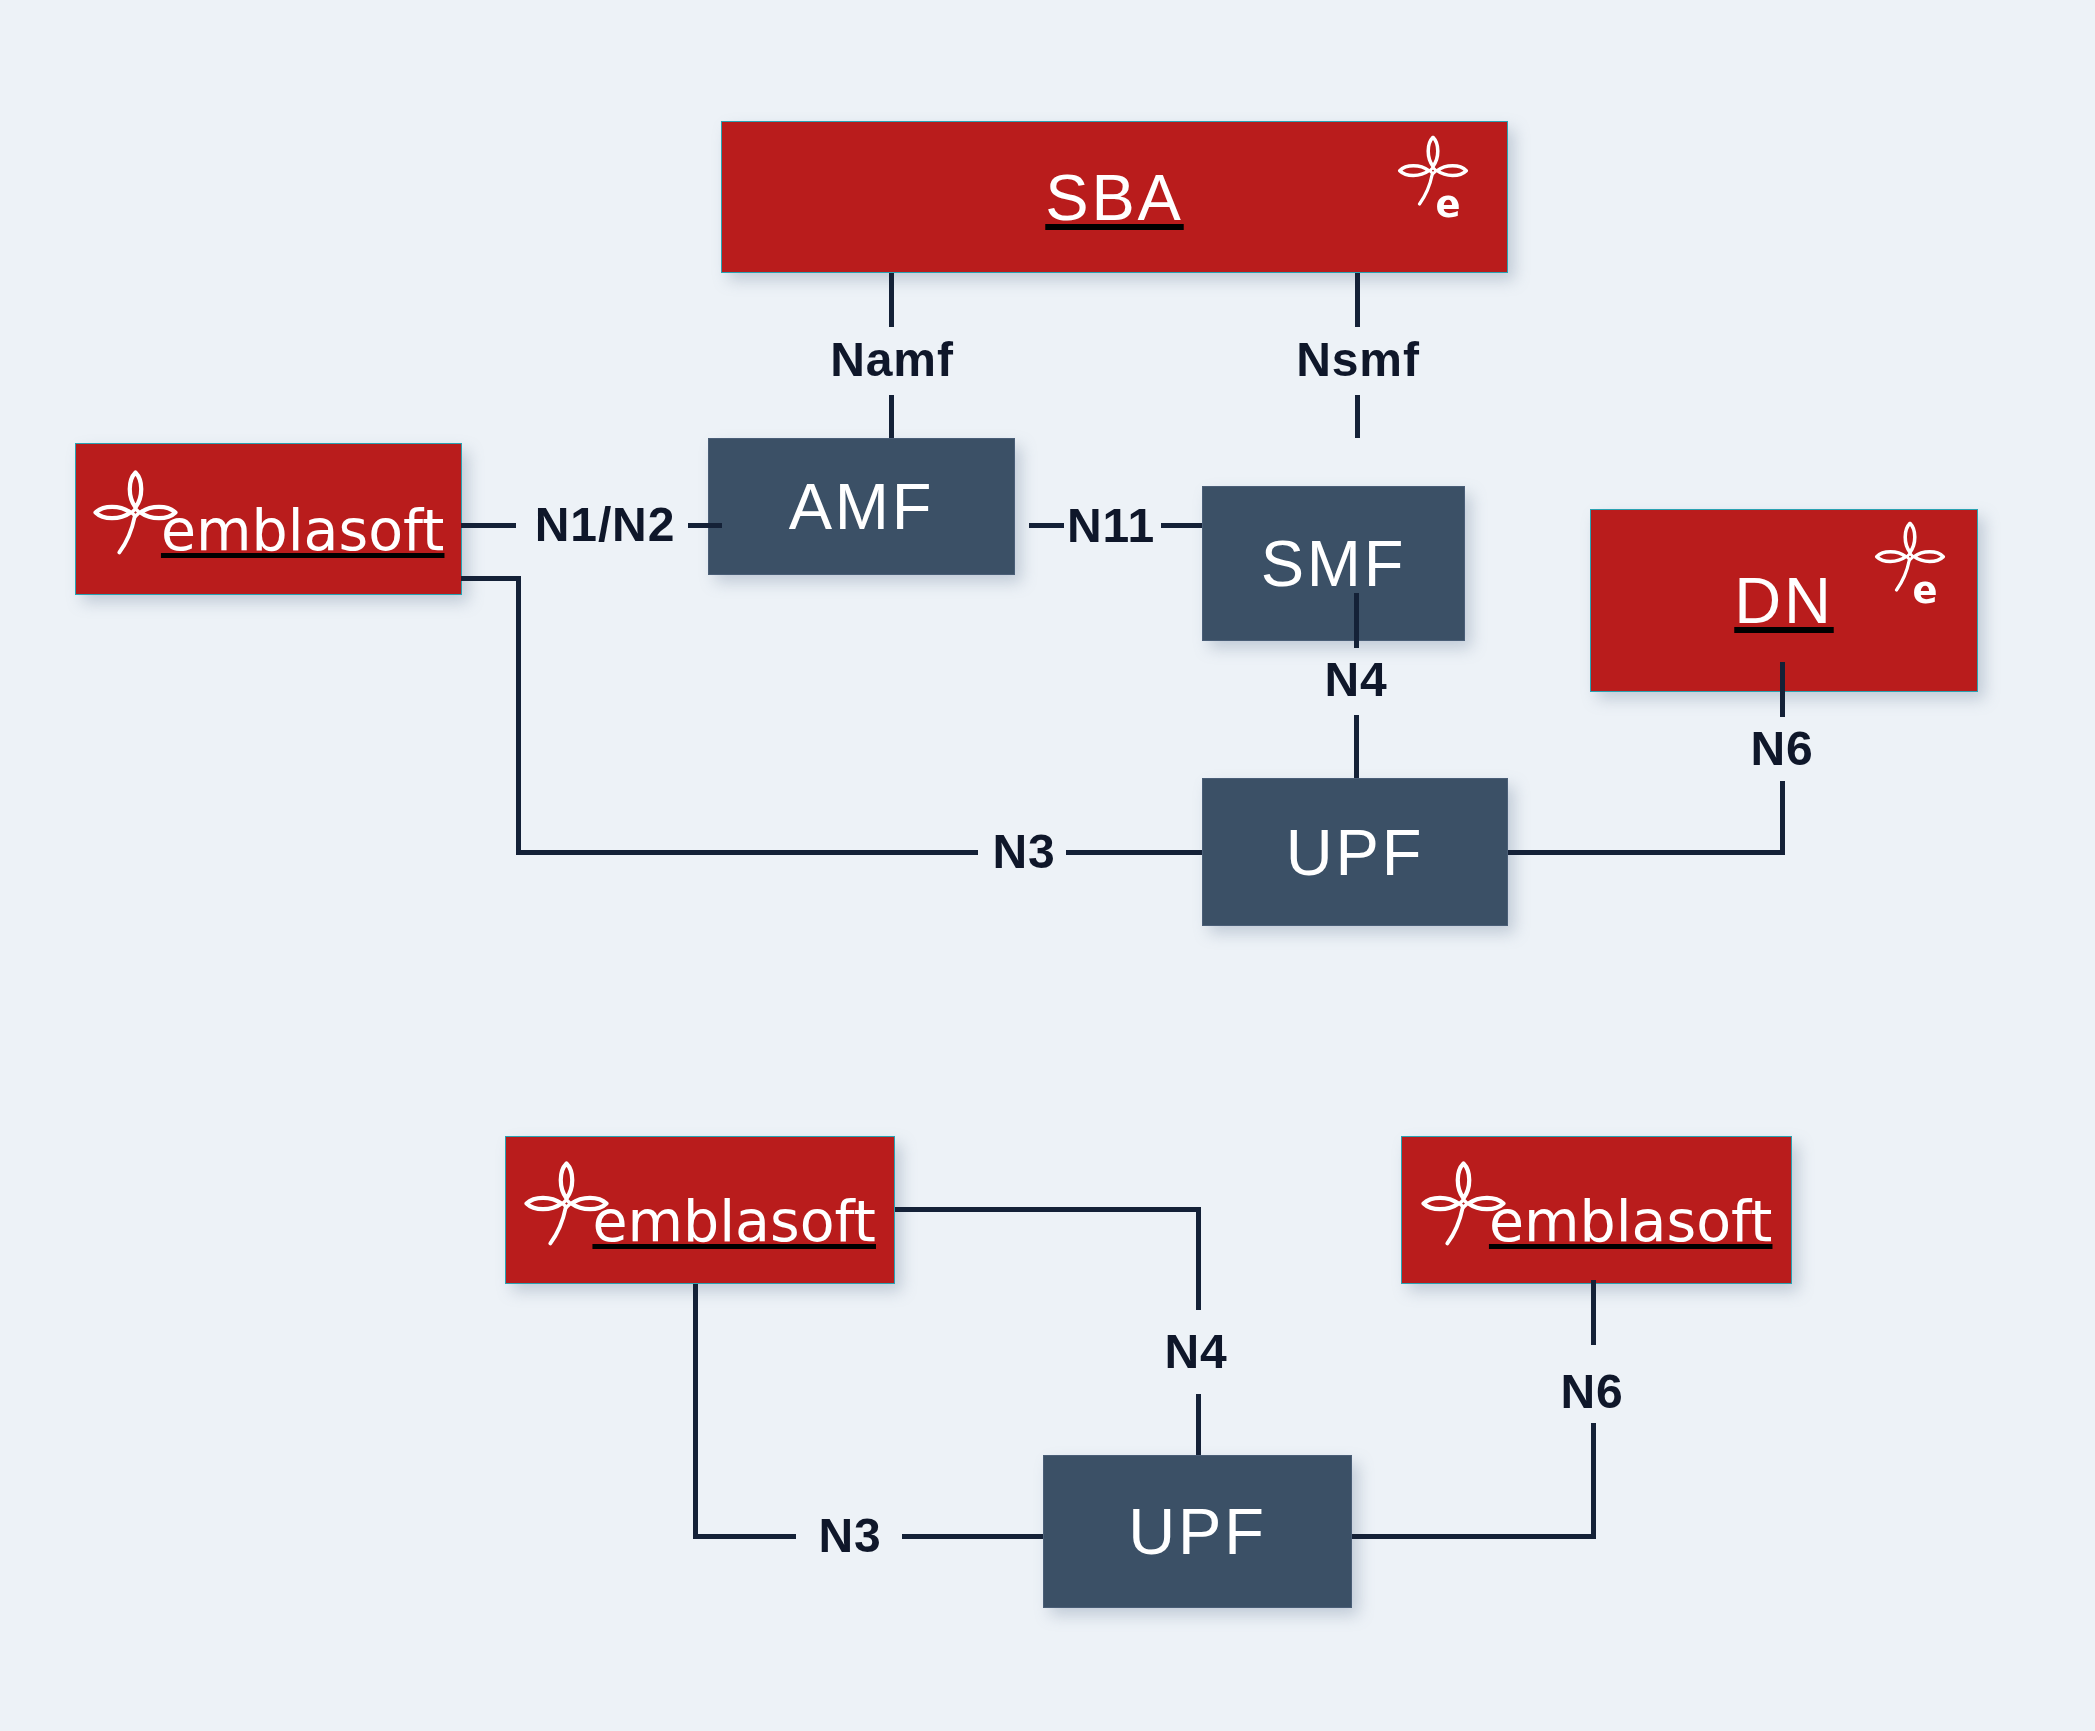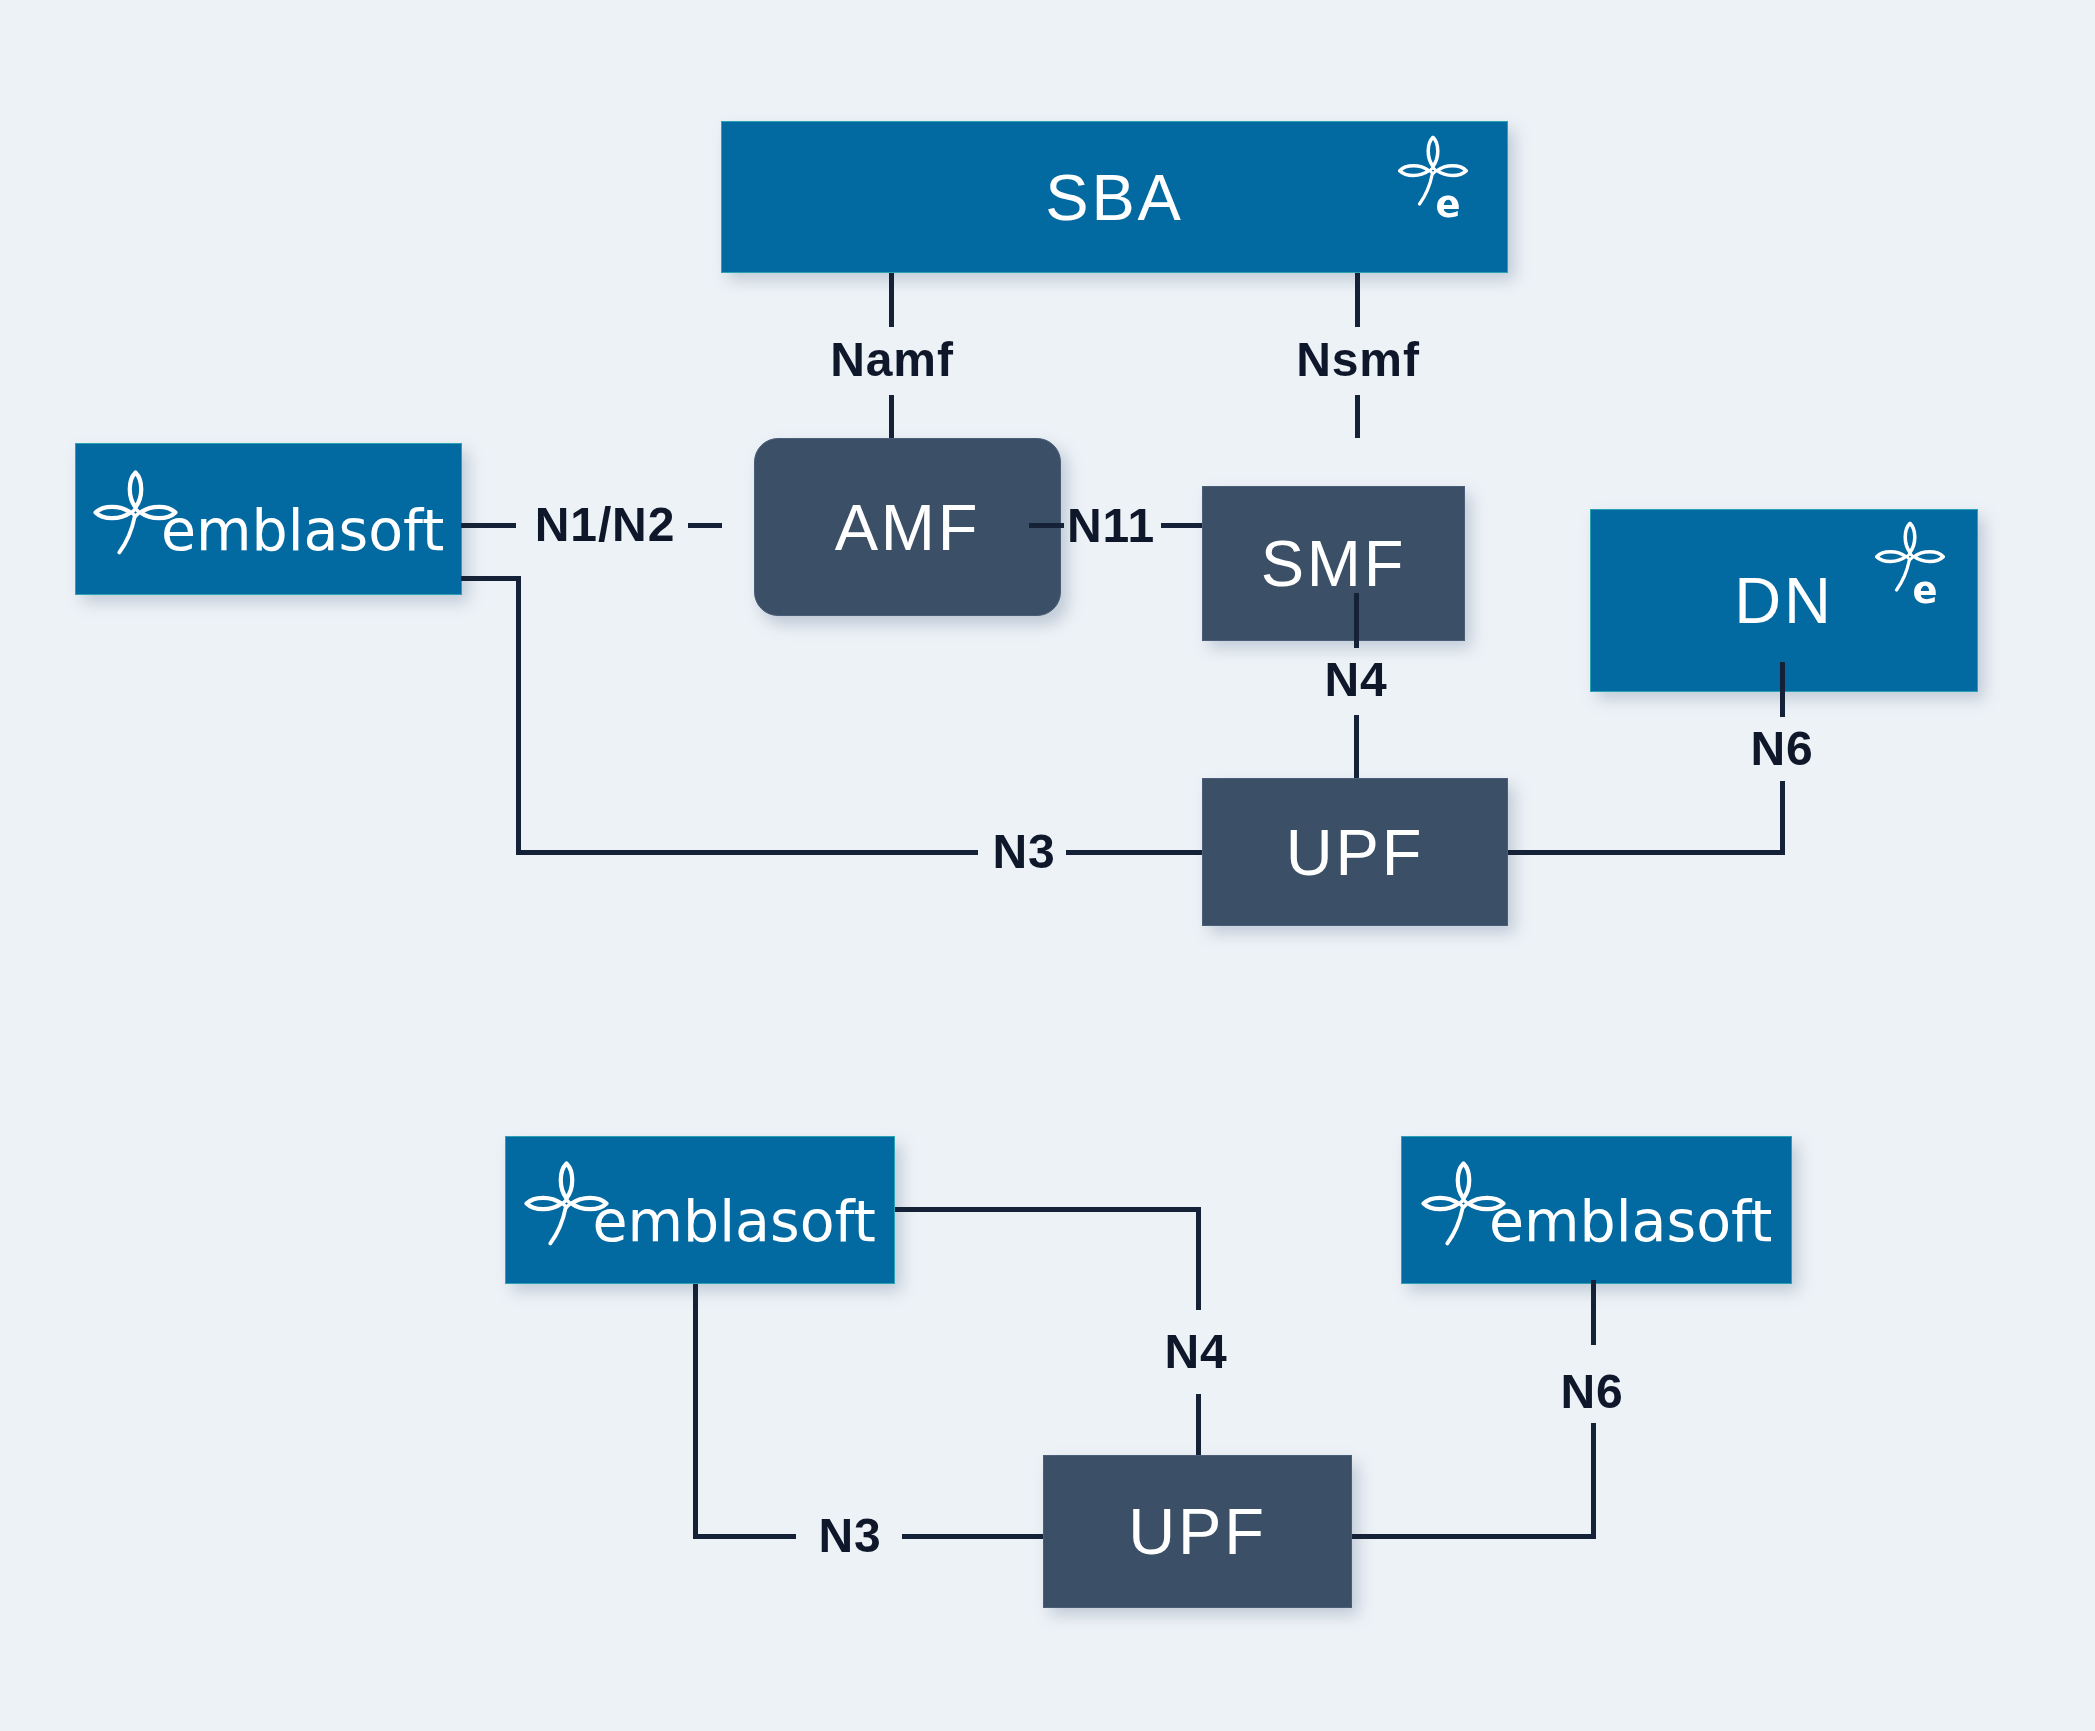--- a/index.html
+++ b/index.html
@@ -1,21 +1,21 @@
 <!DOCTYPE html>
 <html style="font-size:14.8px"><head>
 <meta charset="utf-8">
 <style>
   html,body{margin:0;padding:0;background:#edf2f7;}
   #stage{position:relative;width:2096px;height:1731px;background:#edf2f7;overflow:hidden;
          font-family:"Liberation Sans",sans-serif;}
   
   .box{position:absolute;display:flex;align-items:center;justify-content:center;
        box-shadow:6.5px 8.3px 14.8px rgba(110,130,155,.35);box-sizing:border-box;}
-  .teal{background:#0369a1;border:1.8px solid #2aa2b2;}
+  .teal{background:#b91c1c;border:1.8px solid #2aa2b2;text-decoration:underline;}
   .navy{background:#3b5066;border:1.8px solid #4a5e77;}
   .box-label{color:#ffffff;font-size:65px;font-weight:300;letter-spacing:2.8px;line-height:1;}
   
   .l{position:absolute;background:#142137;display:block;}
   .h{height:4.6px;}
   .v{width:4.6px;}
   
   .el{position:absolute;transform:translate(-50%,-50%);font-weight:bold;font-size:48px;
       color:#0f172a;letter-spacing:0.9px;white-space:nowrap;line-height:1;}
   
@@ -59,21 +59,21 @@
 
   <div class="box teal" style="left:75px;top:443px;width:387px;height:152px;">
     <div class="wordmark">
       <svg class="wm-flower" viewBox="0 0 100 100">
         <use href="#flower"></use>
       </svg>
       <span class="wm-text">emblasoft</span>
     </div>
   </div>
 
-  <div class="box navy" style="left:754px;top:438px;width:307px;height:178px;border-radius:24px;">
+  <div class="box navy" style="left:708px;top:438px;width:307px;height:137px;">
     <span class="box-label">AMF</span>
   </div>
 
   <div class="box navy" style="left:1202px;top:438px;width:263px;height:155px;margin-top:48px;">
     <span class="box-label">SMF</span>
   </div>
 
   <div class="box teal" style="left:1590px;top:509px;width:388px;height:183px;">
     <span class="box-label">DN</span>
     <svg class="elogo elogo-dn" viewBox="0 0 110 125">

